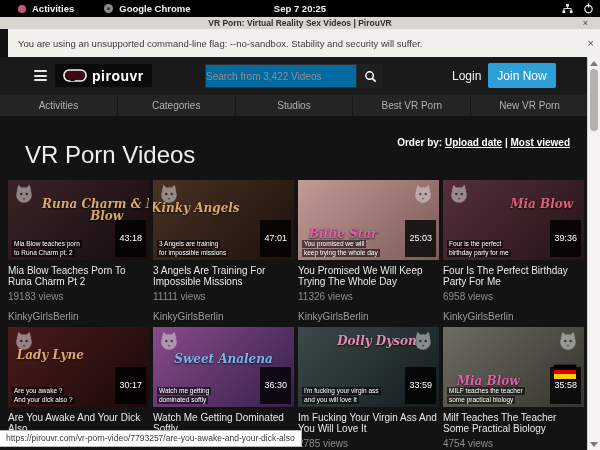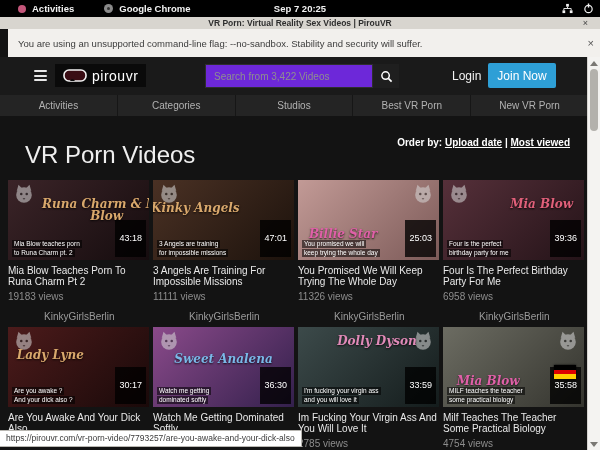--- a/index.html
+++ b/index.html
@@ -40,24 +40,24 @@
   .sb-up::after{content:"";position:absolute;left:0;top:2px;border-left:4px solid transparent;border-right:4px solid transparent;border-bottom:5px solid #7a7874;}
   .sb-down::after{content:"";position:absolute;left:0;top:2px;border-left:4px solid transparent;border-right:4px solid transparent;border-top:5px solid #7a7874;}
   .sb-thumb{position:absolute;left:2px;top:12px;width:8px;height:62px;background:#b3b1ac;border-radius:4px;}
 
   
   .site-header{position:absolute;left:0;top:0;width:588px;height:38px;background:#1a1a1a;}
   .burger{position:absolute;left:34px;top:13px;width:13px;height:11px;display:flex;flex-direction:column;justify-content:space-between;}
   .burger span{height:2px;background:#e8e8e8;border-radius:1px;}
   .logo-box{position:absolute;left:55px;top:7px;height:23px;background:#0a0a0a;display:flex;align-items:center;
             padding:0 8px;gap:5px;}
-  .logo-text{color:#fff;font-weight:normal;font-size:14px;letter-spacing:.5px;}
+  .logo-text{color:#fff;font-weight:bold;font-size:14px;letter-spacing:.5px;}
   .search-wrap{position:absolute;left:205px;top:7px;display:flex;}
-  .search-input{width:150px;height:22px;background:#6d28d9;border:1px solid #2e2e2e;color:#cfcfcf;
-                font-size:10px;padding:0 8px;outline:none;font-family:"Liberation Sans",sans-serif;}
+  .search-input{width:150px;height:22px;background:#0369a1;border:1px solid #2e2e2e;color:#cfcfcf;
+                font-size:10px;padding:0 0;outline:none;font-family:"Liberation Sans",sans-serif;}
   .search-input::placeholder{color:#8f8f8f;}
   .search-btn{width:26px;height:24px;background:#1f1f1f;border:none;display:flex;align-items:center;justify-content:center;}
   .login-link{position:absolute;left:452px;top:12px;color:#f2f2f2;font-size:12px;}
   .join-btn{position:absolute;left:488px;top:6px;width:68px;height:25px;background:#2e9fd6;color:#fff;
             font-size:12px;border:none;border-radius:2px;display:flex;align-items:center;justify-content:center;font-family:"Liberation Sans",sans-serif;}
 
   
   .nav{position:absolute;left:0;top:38px;width:588px;height:21px;background:#242424;display:flex;}
   .nav-item{flex:1;display:flex;align-items:center;justify-content:center;color:#b2b2b2;font-size:10px;
             border-right:1px solid #161616;}
@@ -80,21 +80,21 @@
   .pos-right{top:18px;left:20%;} .pos-left{top:22px;left:-20%;} .pos-center{top:26px;left:0;}
   .pos-bottom-left{top:48px;left:-18%;} .pos-top-center{top:8px;left:6%;}
   .captions{position:absolute;left:4px;bottom:3px;display:flex;flex-direction:column;gap:1px;align-items:flex-start;}
   .cap{font-size:6.5px;color:#fff;background:rgba(0,0,0,.55);padding:0 2px;line-height:8px;}
   .duration{position:absolute;right:3px;bottom:3px;background:rgba(0,0,0,.78);color:#fff;
             font-size:9px;padding:13px 4px;line-height:11px;}
   .gflag{position:absolute;right:8px;top:38px;width:22px;height:14px;display:flex;flex-direction:column;box-shadow:0 0 2px #000;}
   .gflag div{flex:1;}
   .vtitle{margin-top:5px;color:#e9e9e9;font-size:10px;line-height:11px;height:22px;overflow:hidden;}
   .views{margin-top:4px;color:#8d8d8d;font-size:10px;}
-  .studio{margin-top:9px;color:#9b9b9b;font-size:10px;margin-left:36px;}
+  .studio{margin-top:9px;color:#9b9b9b;font-size:10px;}
 
   
   .status-url{position:absolute;left:0;top:373px;background:#fff;border:1px solid #b9b7b2;border-left:none;
               color:#3a3a3a;font-size:8.5px;padding:2px 6px 3px 6px;white-space:nowrap;}
 </style>
 </head>
 <body>
 
 <div class="screen">
 

